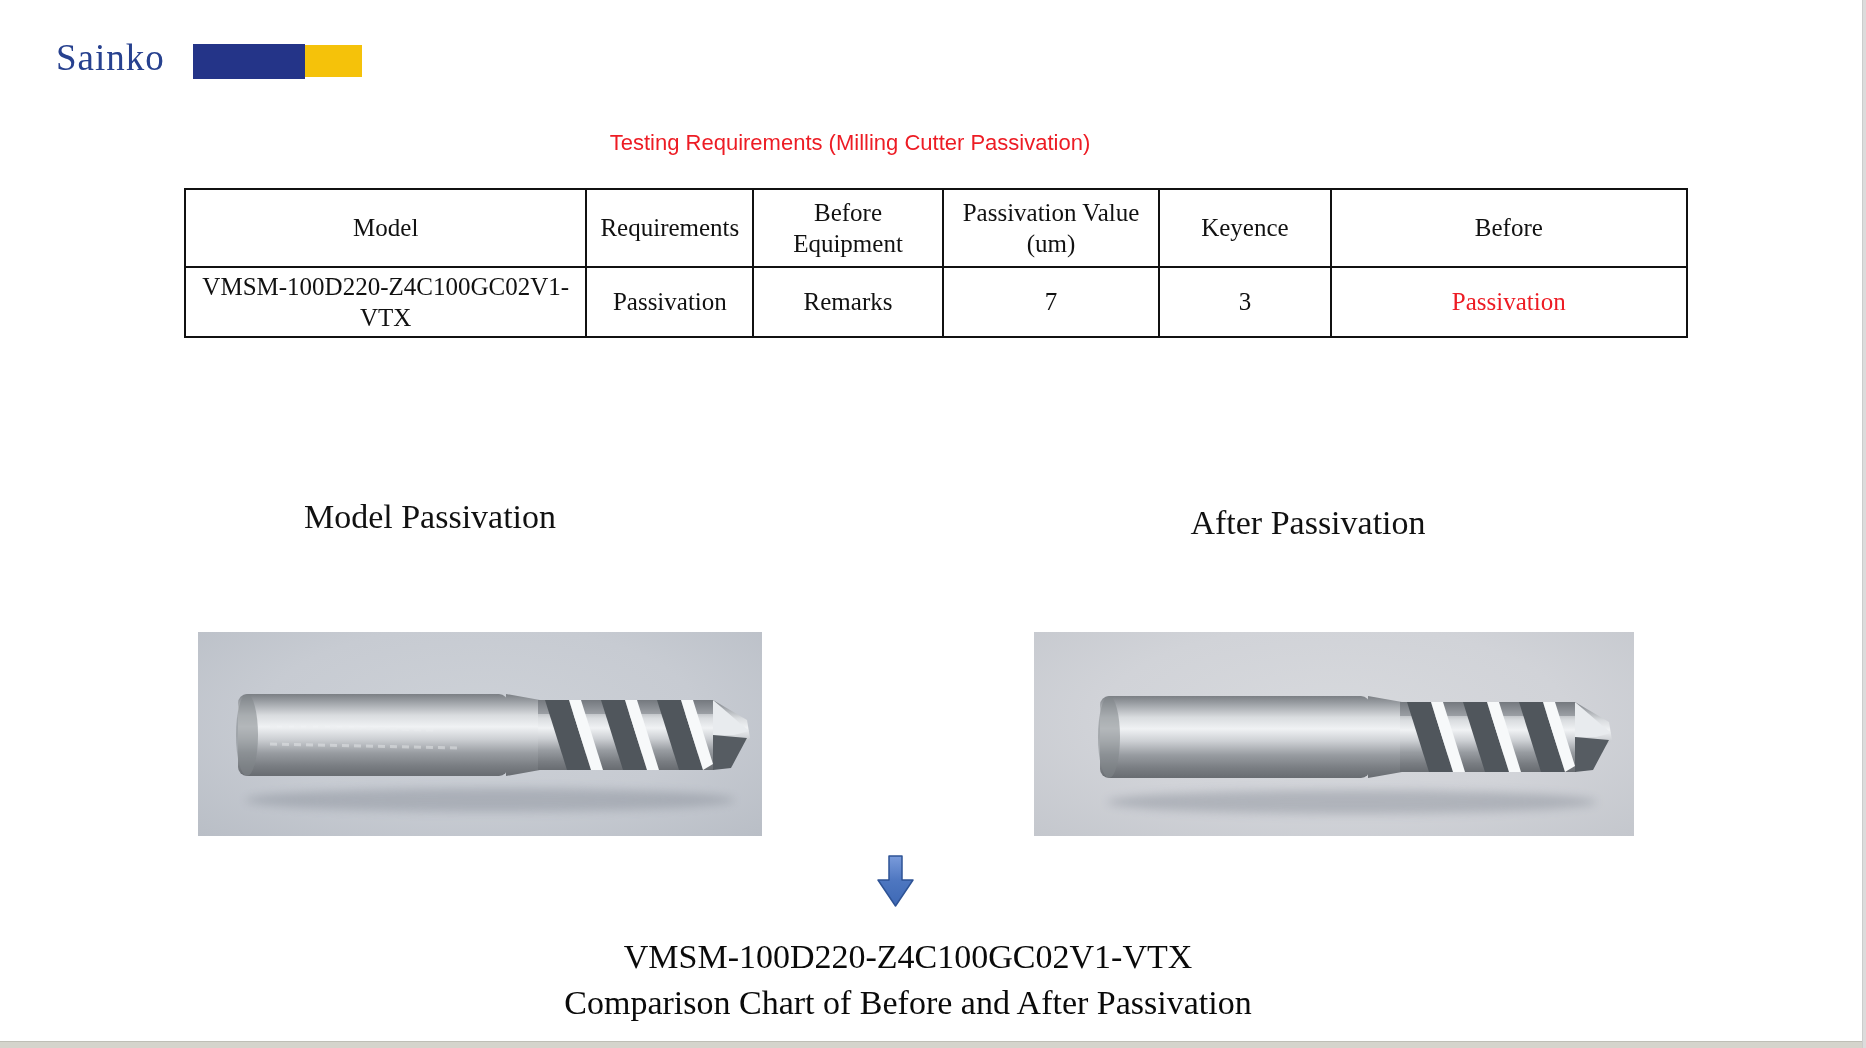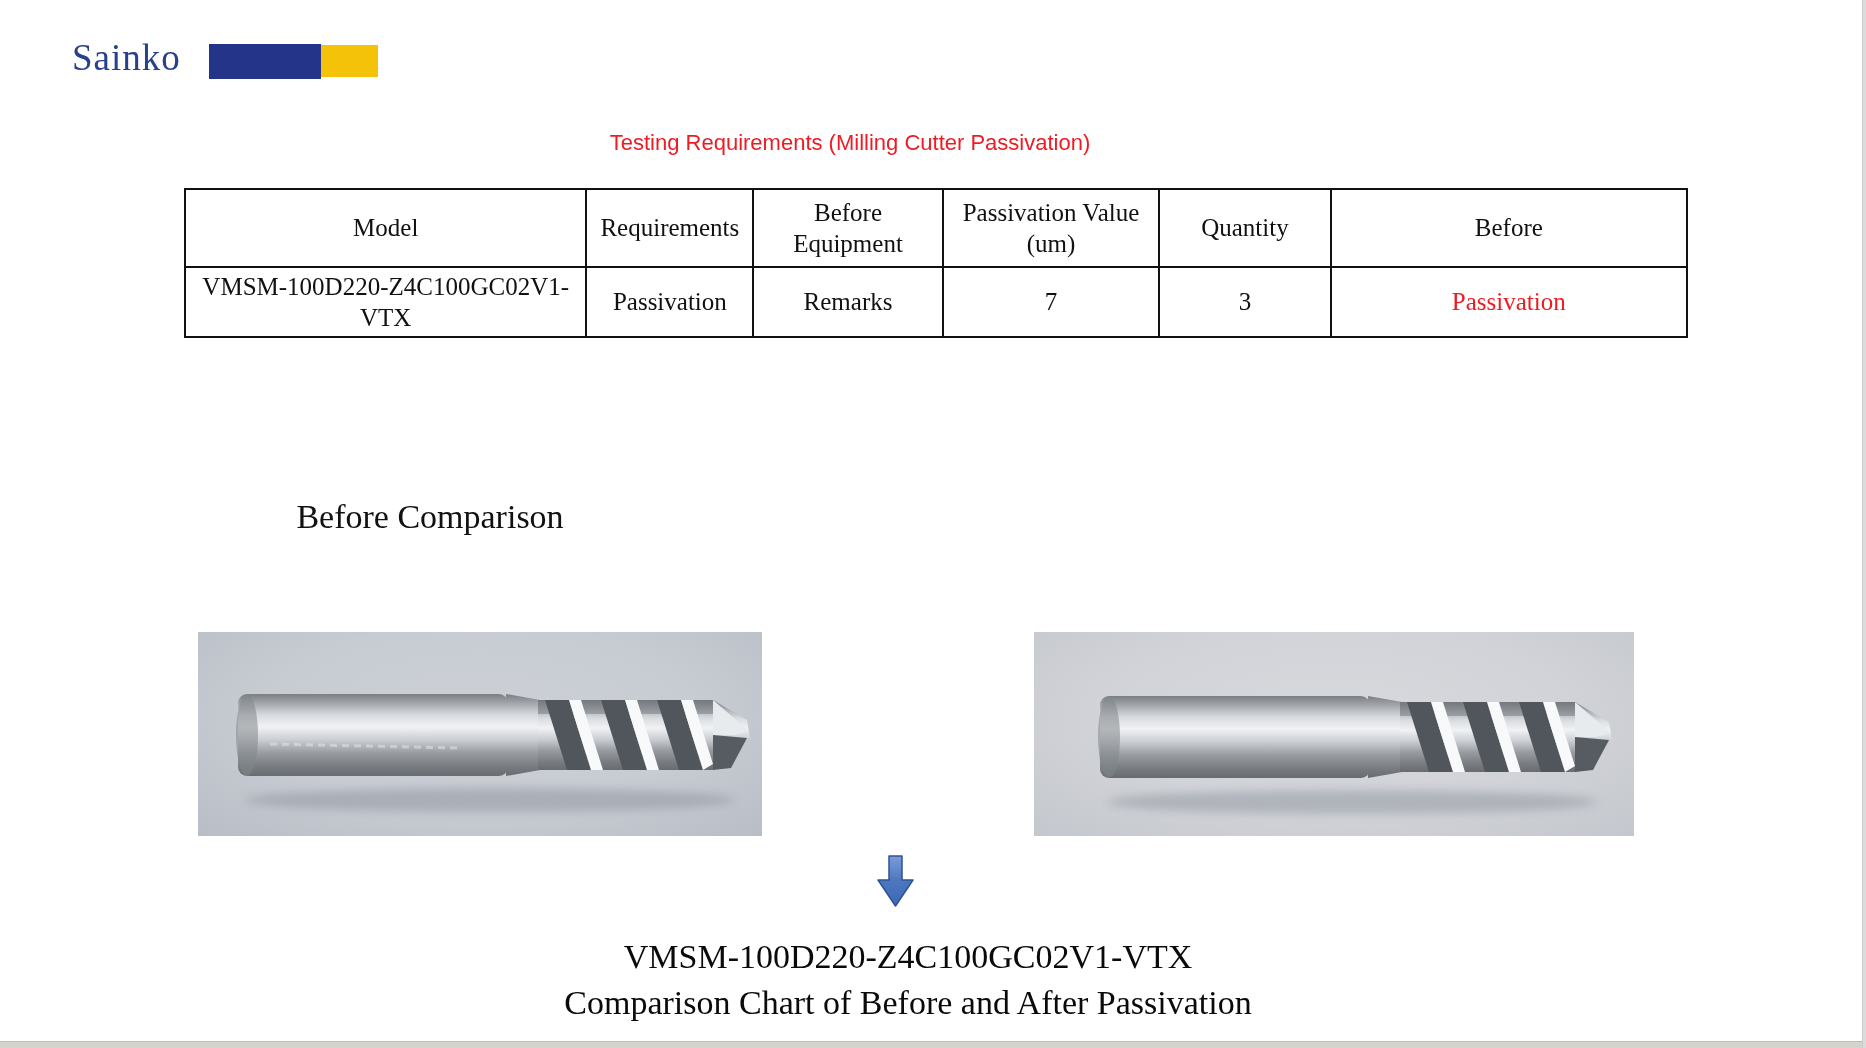--- a/index.html
+++ b/index.html
@@ -2,21 +2,21 @@
 <html><head>
 <meta charset="utf-8">
 <style>
   html,body{margin:0;padding:0;background:#ffffff;}
   .page{
     position:relative;width:1866px;height:1048px;background:#ffffff;overflow:hidden;
     font-family:"Liberation Serif","DejaVu Serif",serif;color:#111;
   }
 
   
-  .logo{position:absolute;left:72px;top:36px;display:flex;}
+  .logo{position:absolute;left:56px;top:36px;display:flex;}
   .logo-text{
     font-family:"Liberation Serif","DejaVu Serif",serif;
     font-size:37px;color:#27418f;letter-spacing:1px;line-height:44px;
   }
   .logo-bar{display:flex;align-items:center;margin-left:28px;margin-top:6px;}
   .logo-bar-blue{width:112px;height:35px;background:#243488;}
   .logo-bar-yellow{width:57px;height:32px;background:#f5c20a;}
 
   
   .doc-title{
@@ -123,38 +123,39 @@
         <col style="width:192px">
           <col style="width:152px">
           <col style="width:316px">
       </colgroup>
       <thead>
         <tr>
           <th>Model</th>
           <th>Requirements</th>
           <th>Before Equipment</th>
           <th>Passivation Value (um)</th>
-          <th>Quantity</th>
+          <th>Keyence</th>
           <th>Before</th>
         </tr>
       </thead>
       <tbody>
         <tr>
           <td>VMSM-100D220-Z4C100GC02V1-VTX</td>
           <td>Passivation</td>
           <td>Remarks</td>
           <td>7</td>
           <td>3</td>
           <td class="red-text">Passivation</td>
         </tr>
       </tbody>
     </table>
   </div>
 
-  <div class="before-label">Before Comparison</div>
+  <div class="before-label">Model Passivation</div>
+  <div class="after-label">After Passivation</div>
 
   <div class="photo photo-before">
     <svg viewBox="0 0 564 204" xmlns="http://www.w3.org/2000/svg">
       <use href="#endmill" x="2" y="2" width="560" height="200"></use>
       <g opacity="0.45" stroke="#eceef0" stroke-width="3" stroke-dasharray="7 5">
         <line x1="72" y1="94" x2="235" y2="98"></line>
         <line x1="72" y1="112" x2="262" y2="116"></line>
       </g>
     </svg>
   </div>

